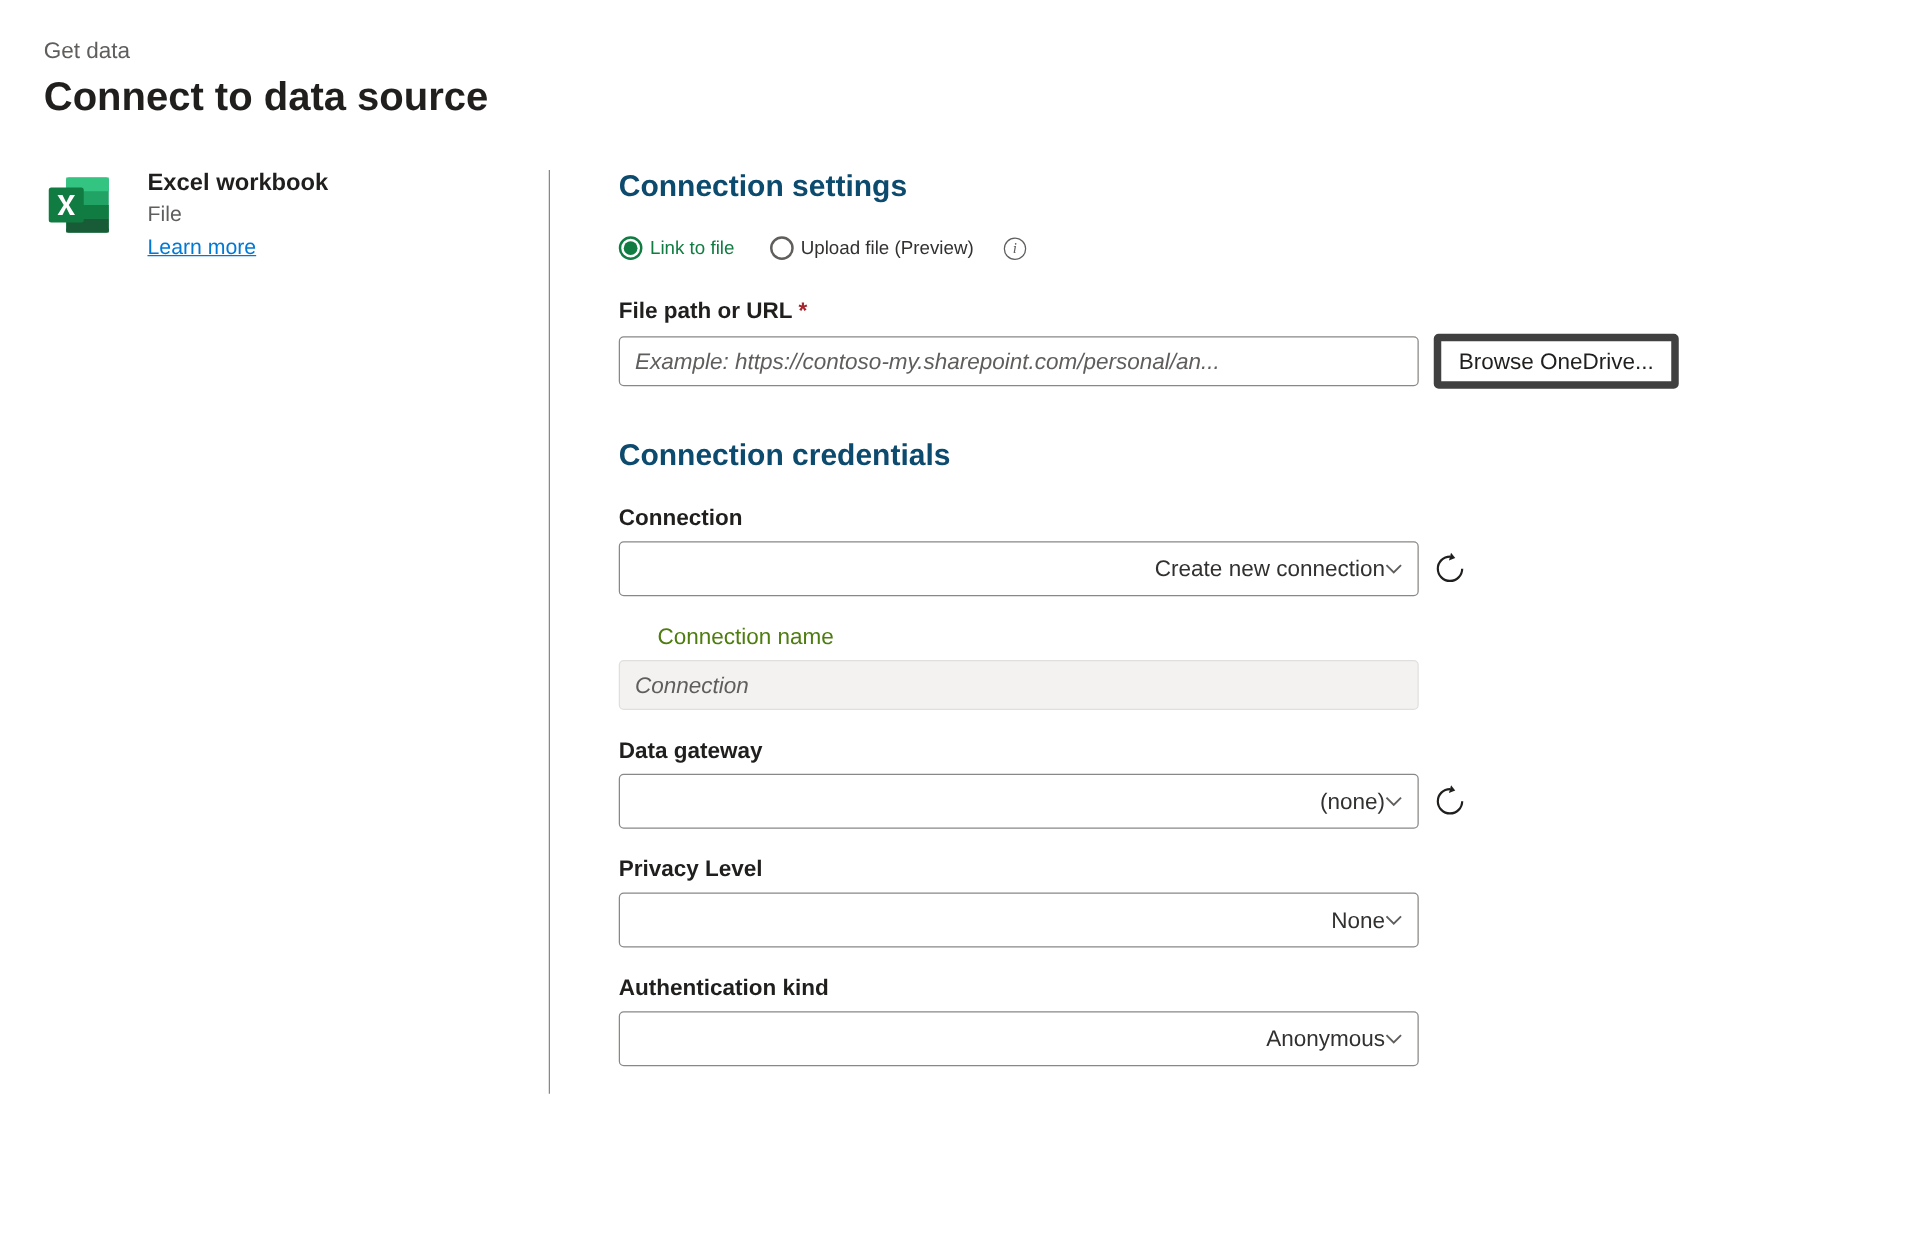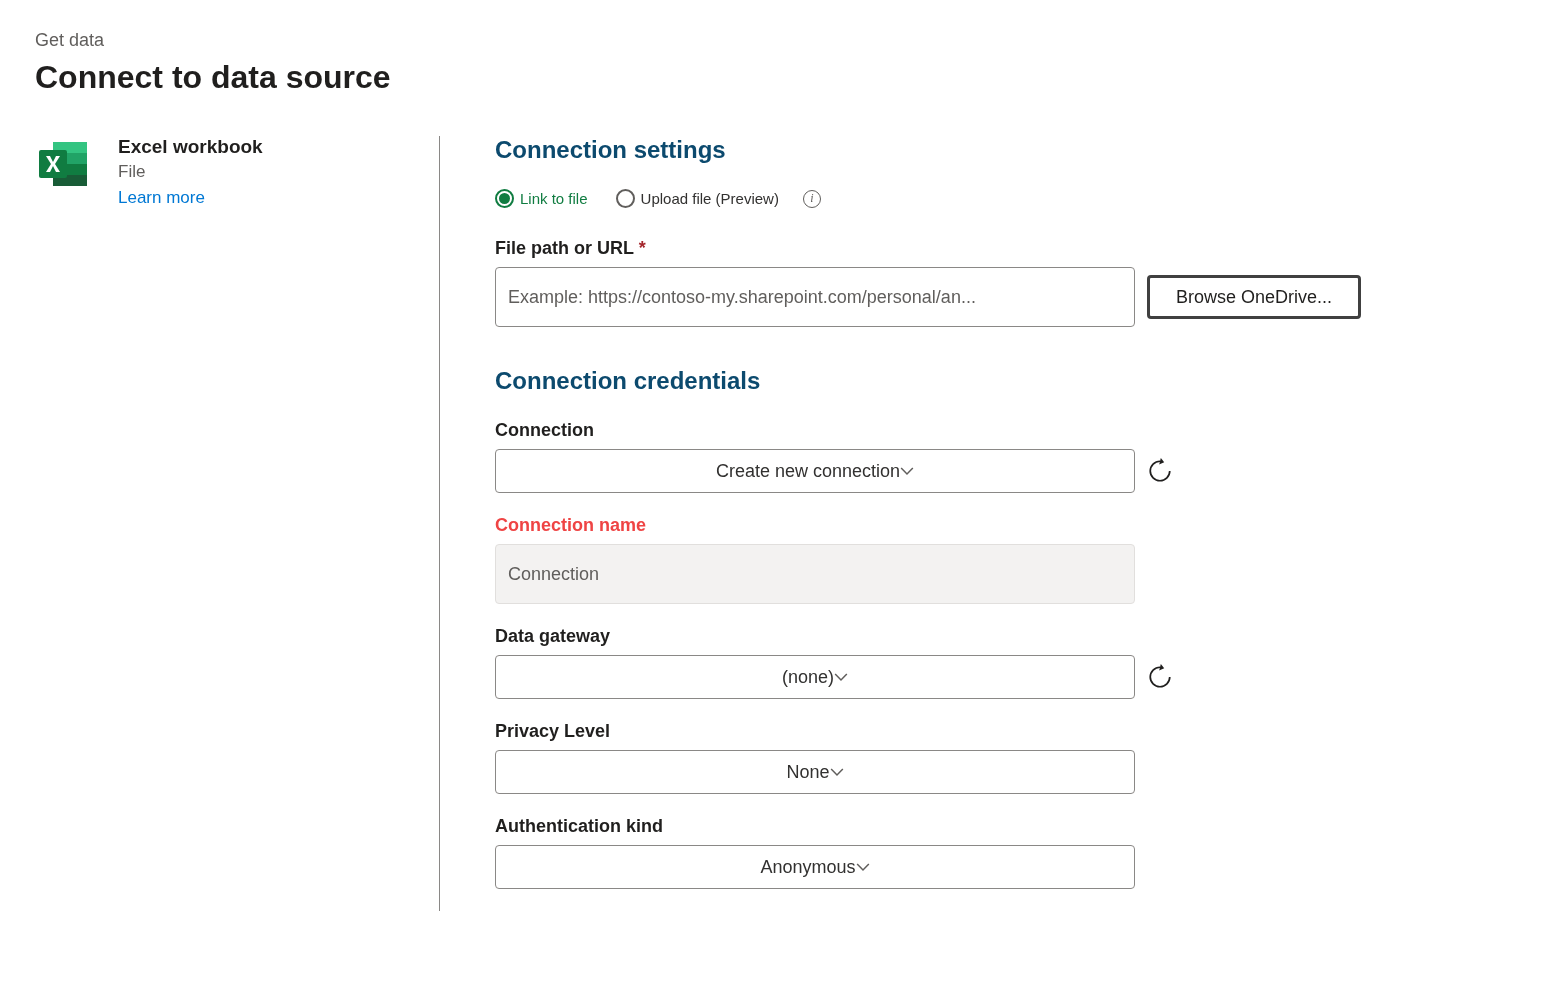--- a/index.html
+++ b/index.html
@@ -53,20 +53,21 @@
       font-weight: 600;
       color: #201f1e;
     }
     .connector-subtitle {
       font-size: 17px;
       color: #605e5c;
     }
     .learn-more-link {
       font-size: 17px;
       color: #0078d4;
+      text-decoration: underline;
       cursor: pointer;
       margin-top: 2px;
     }
     .right-panel {
       flex: 1;
       padding-left: 55px;
     }
     .section-heading {
       font-size: 24px;
       font-weight: 700;
@@ -129,71 +130,73 @@
       margin-bottom: 22px;
     }
     .field-label {
       font-size: 18px;
       font-weight: 600;
       color: #201f1e;
       margin-bottom: 8px;
       display: block;
     }
     .field-label.disabled {
-      color: #ef4444;
-      font-weight: 700;
+      color: #4d7c0f;
+      font-weight: 400;
+      margin-left: 31px;
     }
     .required-star {
       color: #a4262c;
     }
     .field-row {
       display: flex;
       align-items: center;
       gap: 12px;
     }
     .text-input {
       flex: 1;
-      height: 60px;
+      height: 40px;
       border: 1px solid #8a8886;
       border-radius: 4px;
       padding: 0 12px;
       font-size: 18px;
       font-family: inherit;
       color: #201f1e;
       max-width: 640px;
+      font-style: italic;
     }
     .text-input::placeholder {
       color: #605e5c;
     }
     .text-input.disabled {
       background: #f3f2f1;
       border: 1px solid #e1dfdd;
       color: #a19f9d;
     }
     .browse-btn {
       height: 44px;
-      padding: 0 26px;
-      border: 3px solid #404040;
+      padding: 0 14px;
+      border: 6px solid #404040;
       border-radius: 4px;
       background: #fff;
       font-size: 18px;
       font-family: inherit;
       cursor: pointer;
       color: #201f1e;
     }
     .select-box {
       width: 640px;
       height: 44px;
       border: 1px solid #8a8886;
       border-radius: 4px;
       padding: 0 12px;
       font-size: 18px;
       display: flex;
       align-items: center;
-      justify-content: center;
+      justify-content: flex-end;
       cursor: pointer;
       background: #fff;
     }
     .chevron-down {
       width: 14px;
       height: 14px;
     }
     .refresh-icon {
       width: 26px;
       height: 26px;

